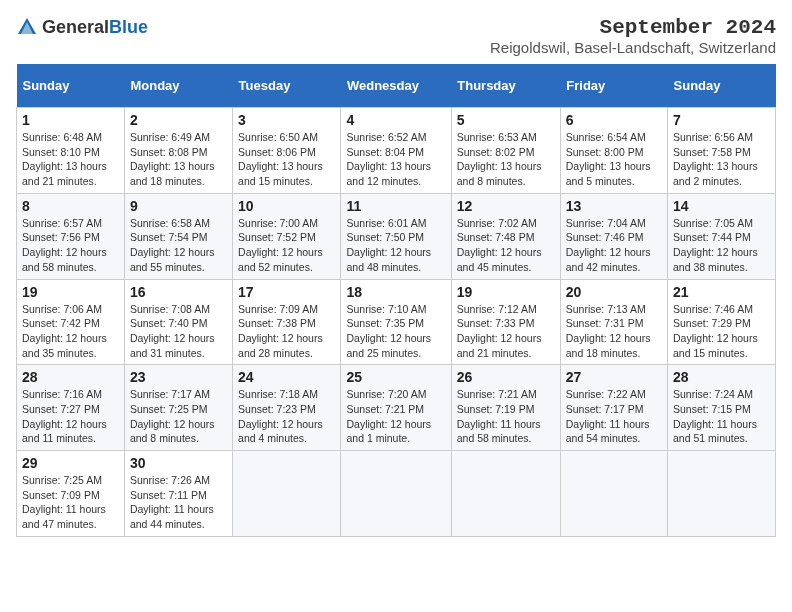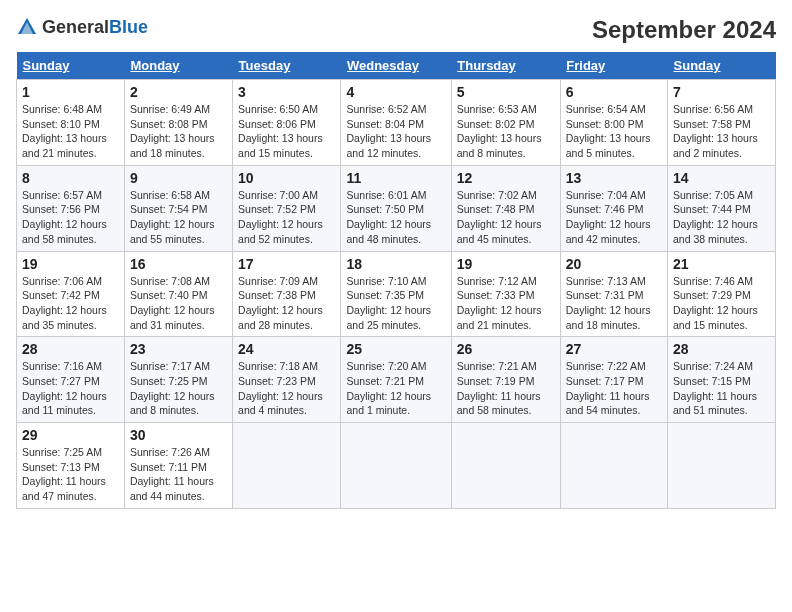--- a/index.html
+++ b/index.html
@@ -34,41 +34,41 @@
       line-height: 1;
     }
     .logo-icon {
       width: 22px;
       height: 22px;
     }
     .title-area {
       text-align: right;
     }
     .month-title {
-      font-size: 24px;
+      font-size: 21px;
       font-weight: bold;
       color: #333;
+      font-family: Liberation Mono, monospace;
     }
     .location-title {
       font-size: 15px;
       color: #555;
     }
     .calendar-table {
       width: 100%;
       border-collapse: collapse;
       font-size: 11px;
     }
     .calendar-table th {
       background-color: #2b6cbf;
       color: #fff;
       text-align: left;
-      padding: 6px 6px;
+      padding: 14px 6px;
       font-size: 13px;
       font-weight: bold;
-      text-decoration: underline;
     }
     .calendar-table td {
       border: 1px solid #ccc;
       vertical-align: top;
       padding: 4px 5px;
       height: 80px;
       width: 113px;
       background: #fff;
     }
     .calendar-table tr:nth-child(even) td {
@@ -98,20 +98,21 @@
     <svg class="logo-icon" viewBox="0 0 22 22">
       <polygon points="11,2 20,18 2,18" fill="#1a6ab1"></polygon>
       <polygon points="11,6 17,18 5,18" fill="#fff" opacity="0.5"></polygon>
     </svg>
     <div>
       <span class="logo-text-general">General</span><span class="logo-text-blue">Blue</span>
     </div>
   </div>
   <div class="title-area">
     <div class="month-title">September 2024</div>
+    <div class="location-title">Reigoldswil, Basel-Landschaft, Switzerland</div>
   </div>
 </div>
 
 <table class="calendar-table">
   <thead>
     <tr id="weekday-header">
         <th>Sunday</th>
         <th>Monday</th>
         <th>Tuesday</th>
         <th>Wednesday</th>
@@ -322,21 +323,21 @@
           <div class="day-info">Sunrise: 7:24 AM
 Sunset: 7:15 PM
 Daylight: 11 hours
 and 51 minutes.</div>
         </td>
       </tr>
       <tr>
         <td>
           <span class="day-number">29</span>
           <div class="day-info">Sunrise: 7:25 AM
-Sunset: 7:13 PM
+Sunset: 7:09 PM
 Daylight: 11 hours
 and 47 minutes.</div>
         </td>
         <td>
           <span class="day-number">30</span>
           <div class="day-info">Sunrise: 7:26 AM
 Sunset: 7:11 PM
 Daylight: 11 hours
 and 44 minutes.</div>
         </td>

